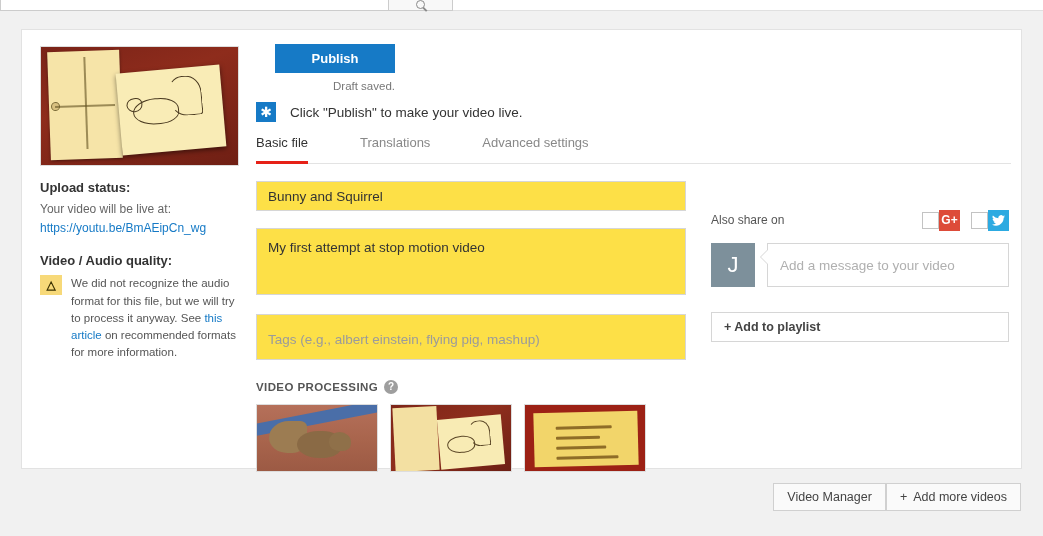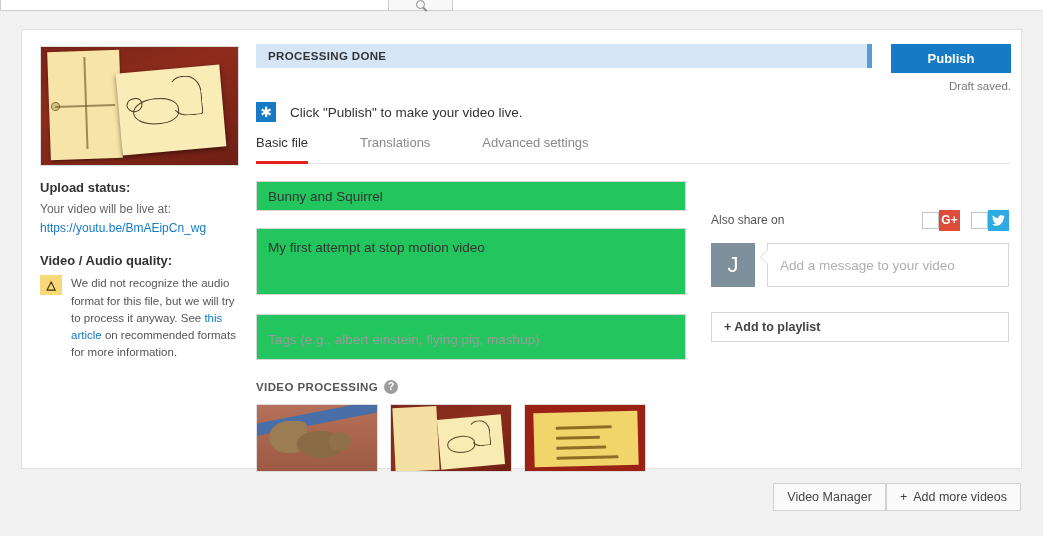--- a/index.html
+++ b/index.html
@@ -135,21 +135,21 @@
   .tab.active::after {
     content: ""; position: absolute; left: 0; right: 0; bottom: -1px;
     height: 3px; background: #e62117;
   }
 
   #cols { display: flex; margin-top: 17px; }
   #col-main { width: 430px; }
   #col-side { margin-left: 25px; width: 298px; }
 
   .field {
-    width: 100%; border: 1px solid #d6d6d6; background: #22c55e;
+    width: 100%; border: 1px solid #d6d6d6; background: #fde047;
     font-family: "Liberation Sans", sans-serif; font-size: 13.5px;
     color: #333; padding: 9px 11px; outline: none; display: block;
     resize: none;
   }
   .field::placeholder { color: #9b9b9b; }
   #title-field { height: 30px; padding: 0 11px; line-height: 28px; }
   #desc-field { height: 67px; margin-top: 17px; line-height: 1.5; }
   #tags-field { height: 46px; margin-top: 19px; padding-top: 14px; }
 
   #thumbs-head {
@@ -323,23 +323,20 @@
       <div id="warn-icon">△</div>
       <div id="warn-text">
         <span>We did not recognize the audio format for this file, but we will try to process it anyway. See </span><a href="#" style="color:#167ac6;text-decoration:none">this article</a><span> on recommended formats for more information.</span>
       </div>
     </div>
   </div>
 
   <div id="content">
 
     <div id="status-row">
-      <div id="proc-banner">
-        <span>PROCESSING DONE</span>
-      </div>
       <div id="publish-wrap">
         <button id="publish-btn">Publish</button>
         <div id="draft-saved">Draft saved.</div>
       </div>
     </div>
 
     <div id="hint-row">
       <div id="star-badge">✱</div>
       <div id="hint-text">Click "Publish" to make your video live.</div>
     </div>

